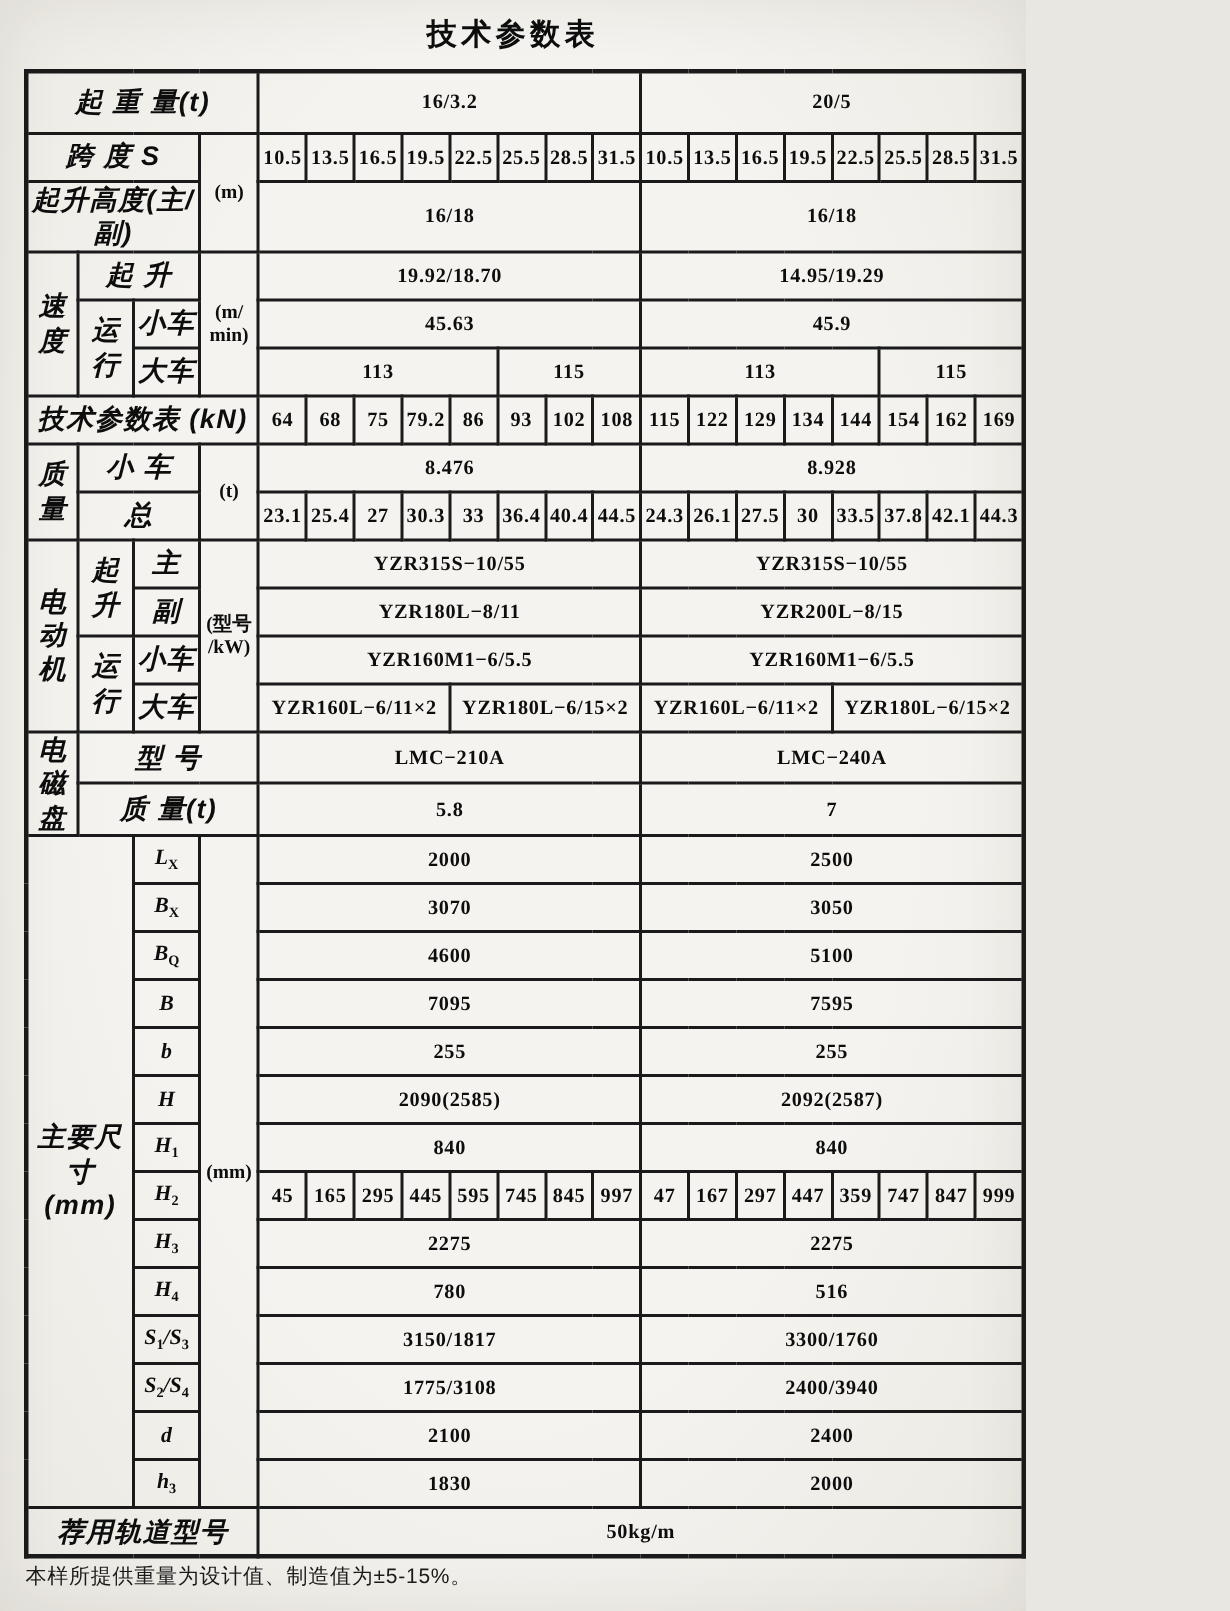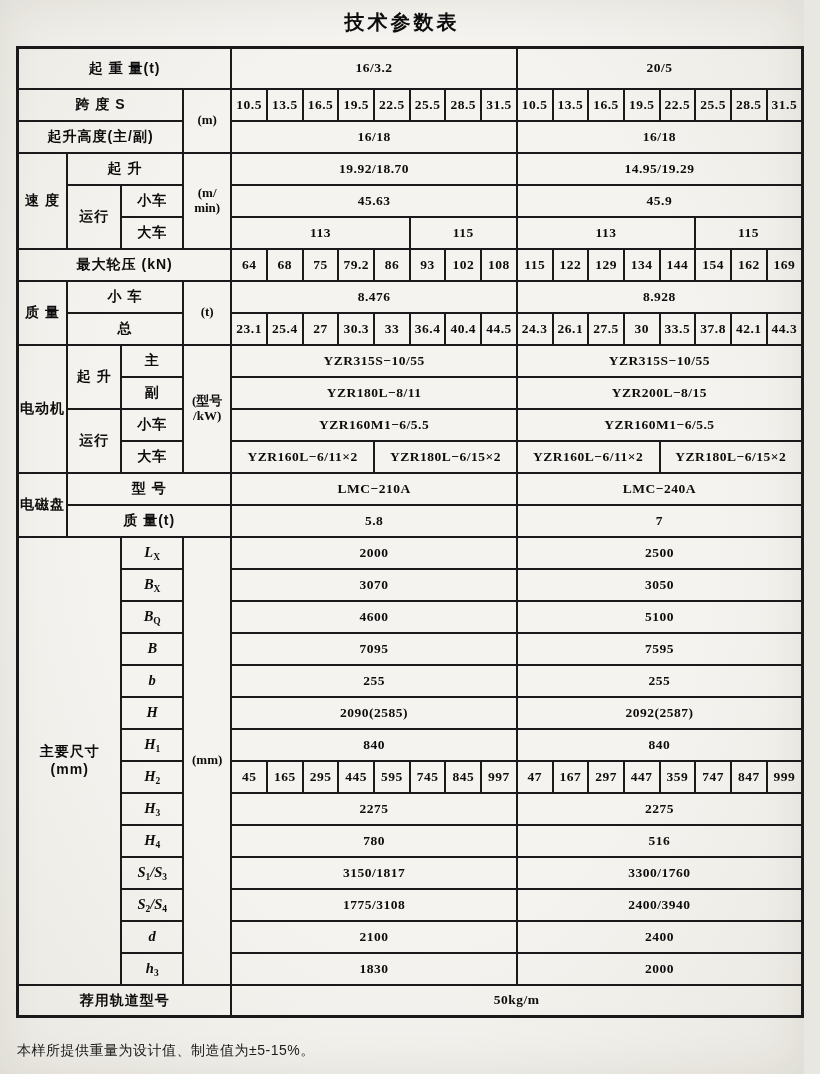--- a/index.html
+++ b/index.html
@@ -4,21 +4,21 @@
 <style>
   html,body { margin:0; padding:0; }
   body {
     width:820px; height:1074px;
     font-family:"Liberation Sans", sans-serif;
     color:#111;
     background:#e9e7e2;
   }
   .page {
     position:relative;
-    width:804px; height:1074px;
+    width:684px; height:1074px;
     background:radial-gradient(ellipse at 50% 45%, #f4f3ef 55%, #eae8e2 100%);
     box-shadow: inset 0 0 45px rgba(60,50,30,0.08);
     overflow:hidden;
   }
   .title {
     position:absolute; top:9px; left:0; width:100%;
     text-align:center;
     font-size:20px; font-weight:bold; letter-spacing:3px;
     color:#0d0d0d;
   }
@@ -30,22 +30,22 @@
   table.spec tr { height:32px; }
   table.spec tr:first-child { height:41px; }
   table.spec td {
     border:2px solid #1a1a1a;
     text-align:center; vertical-align:middle;
     padding:0 1px; overflow:hidden;
     color:#0d0d0d;
   }
   td.label {
     font-family:"Liberation Sans", sans-serif;
-    font-weight:bold; font-size:14px; letter-spacing:1px;
-    white-space:pre-line; line-height:1.25;
+    font-weight:bold; font-size:18px; letter-spacing:1px;
+    white-space:pre-line; line-height:1.25;font-style:italic;
   }
   td.unit {
     font-family:"Liberation Serif", serif;
     font-weight:bold; font-size:13px;
     white-space:pre-line; line-height:1.15;
   }
   td.value {
     font-family:"Liberation Serif", serif;
     font-weight:bold; font-size:13.5px;
     letter-spacing:0.5px;
@@ -136,21 +136,21 @@
           <td class="value" colspan="8">45.9</td>
         </tr>
         <tr>
           <td class="label">大车</td>
           <td class="value" colspan="5">113</td>
           <td class="value" colspan="3">115</td>
           <td class="value" colspan="5">113</td>
           <td class="value" colspan="3">115</td>
         </tr>
         <tr>
-          <td class="label" colspan="4">最大轮压 (kN)</td>
+          <td class="label" colspan="4">技术参数表 (kN)</td>
           <td class="value">64</td>
           <td class="value">68</td>
           <td class="value">75</td>
           <td class="value">79.2</td>
           <td class="value">86</td>
           <td class="value">93</td>
           <td class="value">102</td>
           <td class="value">108</td>
           <td class="value">115</td>
           <td class="value">122</td>

